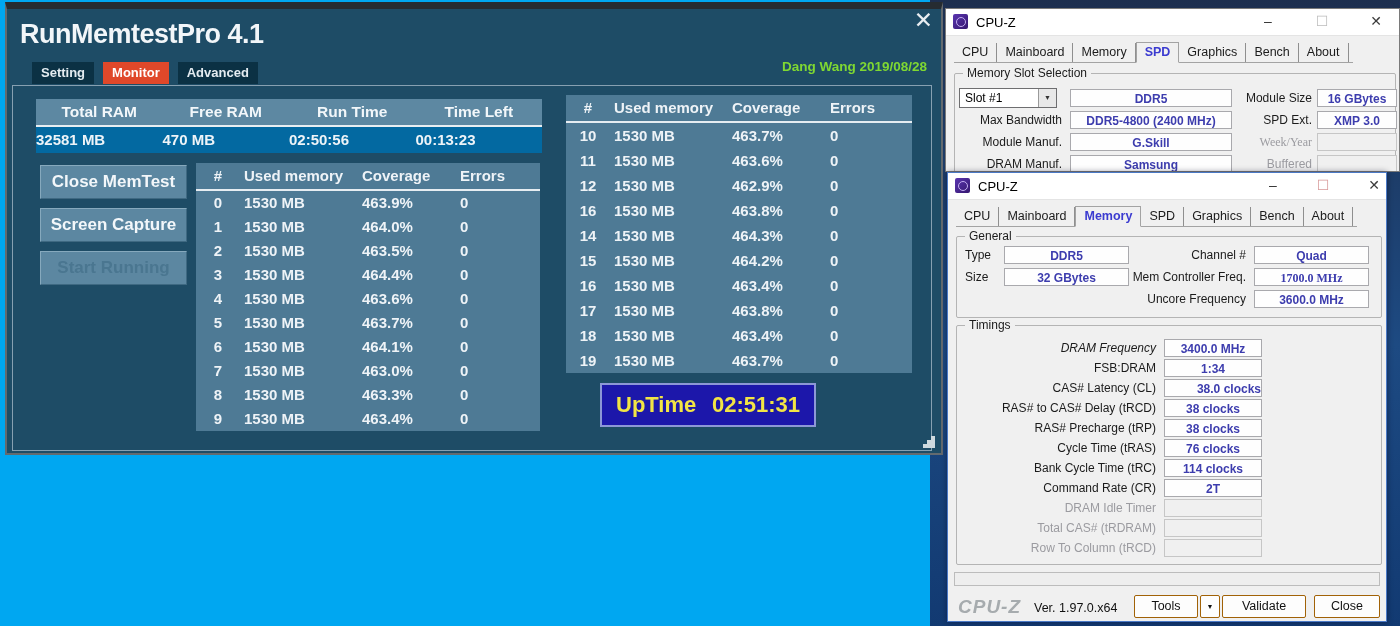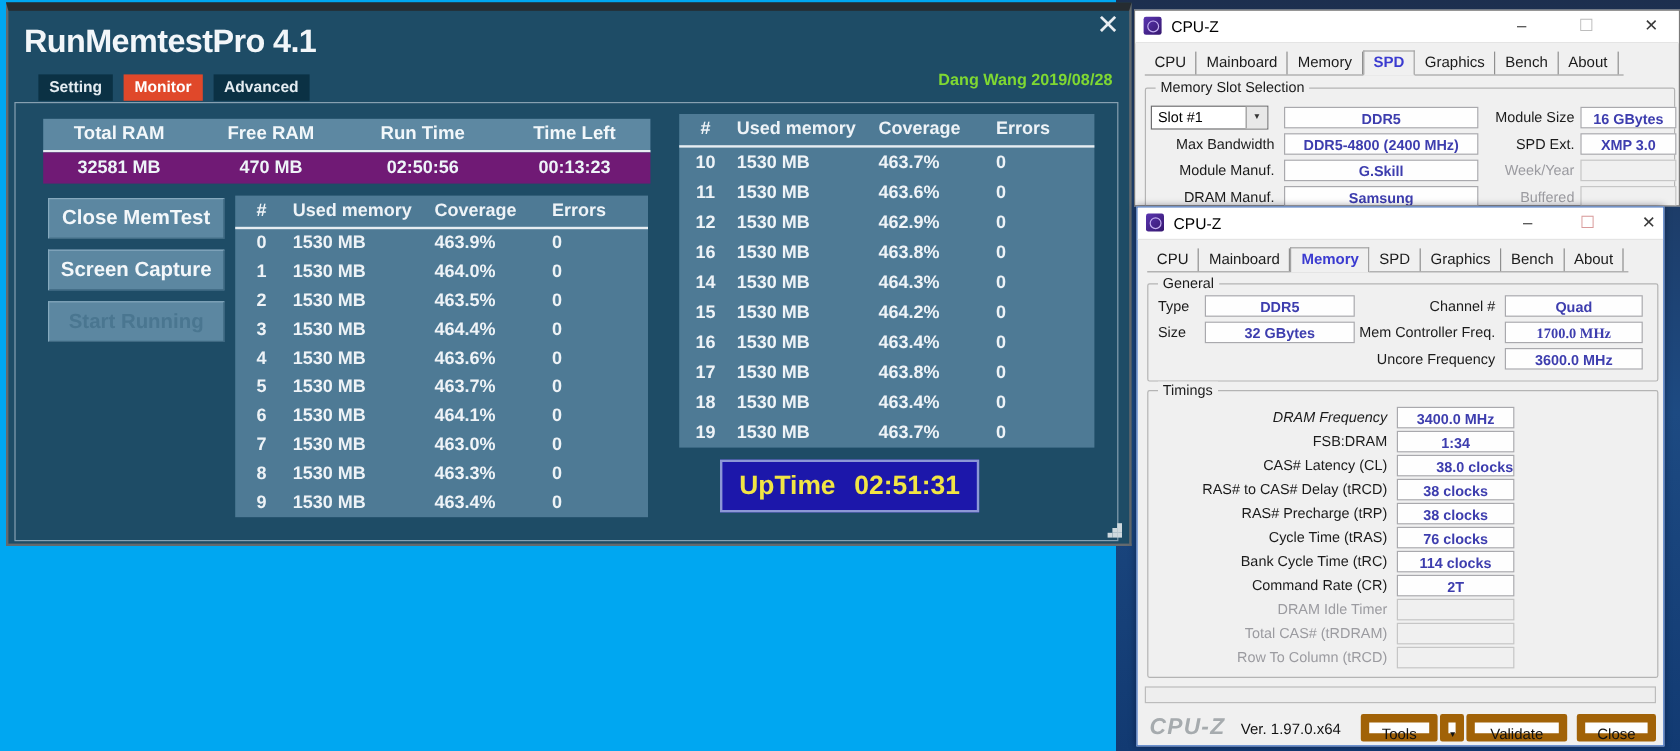--- a/index.html
+++ b/index.html
@@ -36,21 +36,21 @@
   .mt-panel{left:5px;top:76px;width:918px;height:364px;border:1px solid #87a0b1;}
 
   .mt-stats{left:29px;top:90px;width:506px;}
   .mt-stats .hdr{
     display:grid;grid-template-columns:repeat(4,1fr);height:26px;line-height:26px;
     background:#5d88a2;color:#f2f7fa;font-size:15.5px;font-weight:700;text-align:center;
     border-bottom:2px solid #e8eef2;
   }
   .mt-stats .vals{
     display:grid;grid-template-columns:repeat(4,1fr);height:26px;line-height:26px;
-    background:#701a75;color:#eef4f8;font-size:15px;font-weight:600;text-align:center;
+    background:#0369a1;color:#eef4f8;font-size:15px;font-weight:600;text-align:left;
   }
 
   .mt-btn{
     left:33px;width:147px;height:34px;line-height:32px;text-align:center;
     background:#5c87a1;color:#f3f7fa;font-size:17px;font-weight:700;
     border-top:1px solid #86a9bd;border-left:1px solid #86a9bd;
     border-right:1px solid #3f6982;border-bottom:1px solid #3f6982;
     box-sizing:border-box;cursor:default;
   }
   .mt-btn.disabled{color:#4a7690;}
@@ -121,21 +121,21 @@
   .cz-combo{
     position:absolute;height:20px;box-sizing:border-box;background:#fff;border:1px solid #6e6e70;
     font-size:12px;color:#000;line-height:18px;padding-left:5px;cursor:default;
   }
   .cz-combo .arrow{
     position:absolute;right:0;top:0;bottom:0;width:17px;background:#e8e8e8;border-left:1px solid #9a9a9a;
     display:flex;align-items:center;justify-content:center;font-size:7px;color:#333;
   }
   .cz-btn{
     position:absolute;height:23px;line-height:21px;box-sizing:border-box;text-align:center;
-    background:#fdfdfd;border:7px solid #a16207;border-radius:2px;font-size:12.5px;color:#111;cursor:default;
+    background:#fdfdfd;border:1px solid #a16207;border-radius:2px;font-size:12.5px;color:#111;cursor:default;
   }
   .cz-sep{left:6px;width:426px;height:14px;box-sizing:border-box;background:#eeeeee;border:1px solid #bcbcbc;}
   .cz-logo{font-size:19px;font-weight:700;font-style:italic;color:#a6abae;letter-spacing:1px;}
   .cz-version{font-size:12.5px;color:#111;}
 </style>
 </head>
 <body>
 
 <div class="abs right-bg"></div>
 
@@ -346,21 +346,21 @@
     <div class="cz-label" style="left:250px;top:17px;width:107px;">Module Size</div>
     <div class="cz-field" style="left:362px;top:15px;width:80px;">16 GBytes</div>
 
     <div class="cz-label" style="left:0;top:39px;width:107px;">Max Bandwidth</div>
     <div class="cz-field" style="left:115px;top:37px;width:162px;">DDR5-4800 (2400 MHz)</div>
     <div class="cz-label" style="left:250px;top:39px;width:107px;">SPD Ext.</div>
     <div class="cz-field" style="left:362px;top:37px;width:80px;">XMP 3.0</div>
 
     <div class="cz-label" style="left:0;top:61px;width:107px;">Module Manuf.</div>
     <div class="cz-field" style="left:115px;top:59px;width:162px;">G.Skill</div>
-    <div class="cz-label gray" style="left:250px;top:61px;width:107px;">Week/Year</div>
+    <div class="cz-label gray" style="left:250px;top:61px;width:107px;font-family:Liberation Serif, serif;">Week/Year</div>
     <div class="cz-field off" style="left:362px;top:59px;width:80px;"></div>
 
     <div class="cz-label" style="left:0;top:83px;width:107px;">DRAM Manuf.</div>
     <div class="cz-field" style="left:115px;top:81px;width:162px;">Samsung</div>
     <div class="cz-label gray" style="left:250px;top:83px;width:107px;">Buffered</div>
     <div class="cz-field off" style="left:362px;top:81px;width:80px;"></div>
   </div>
 </div>
 
 <div class="abs cz-window cz-w2">

